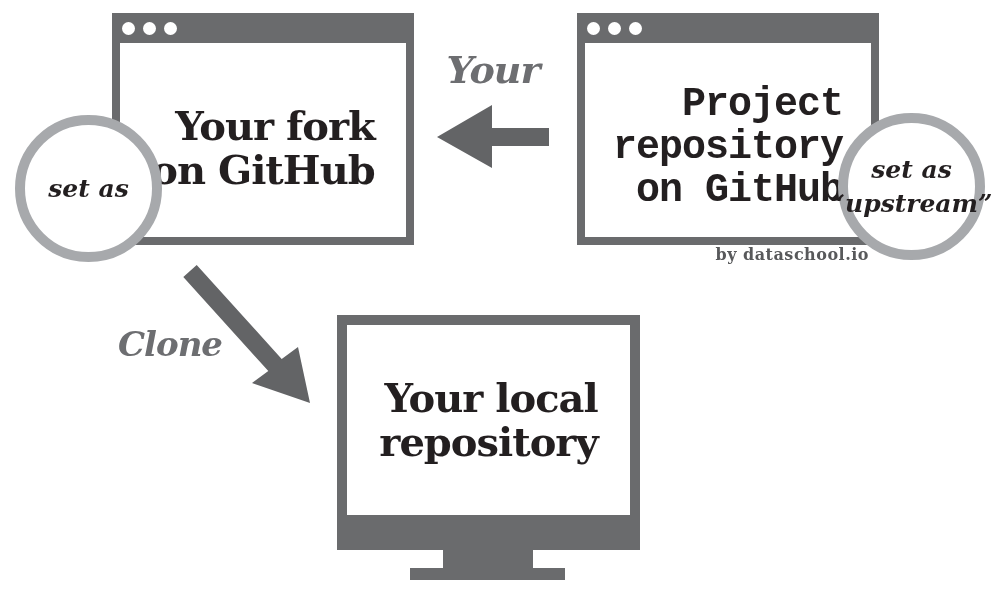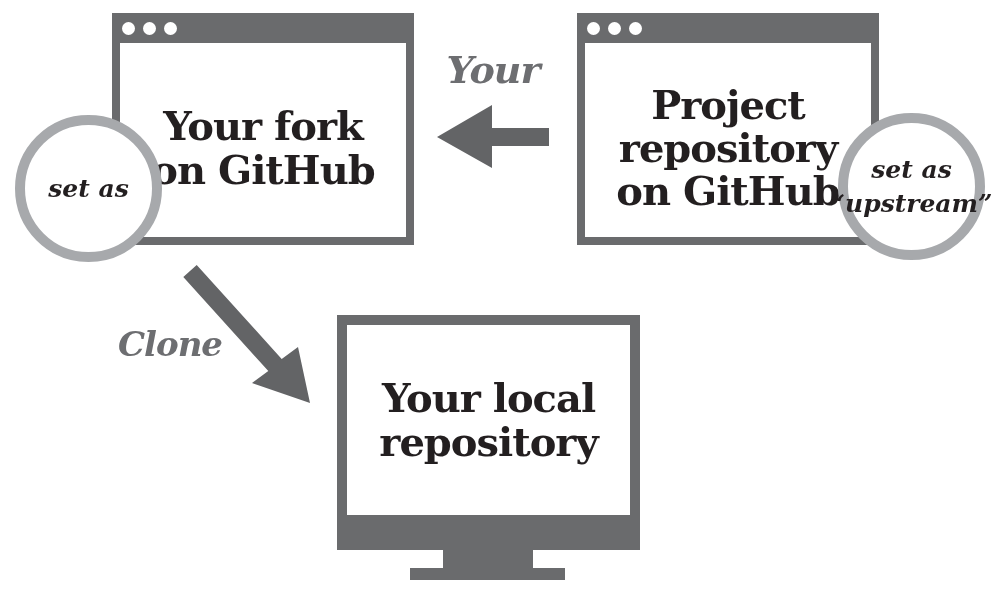--- a/index.html
+++ b/index.html
@@ -47,28 +47,28 @@
     flex-direction: column;
     align-items: center;
     justify-content: center;
   }
   .slab-title {
     font-weight: bold;
     font-size: 40px;
     line-height: 44px;
     letter-spacing: -1px;
     color: var(--ink);
-    text-align: center;
+    text-align: right;
     white-space: nowrap;
   }
 
   #fork-window { left: 112px; top: 13px; width: 302px; height: 232px; }
   #fork-window .window-body { padding-top: 16px; }
   #project-window { left: 577px; top: 13px; width: 302px; height: 232px; }
-  #project-window .window-body { padding-top: 14px; }
+  #project-window .window-body { padding-top: 14px; font-family: Liberation Mono, monospace; }
   #project-window .slab-title { line-height: 43px; }
 
   
   .badge {
     position: absolute;
     width: 147px; height: 147px;
     border-radius: 50%;
     border: 10px solid var(--badge-border-gray);
     background: #ffffff;
     display: flex;
@@ -177,20 +177,21 @@
     </div>
     <div class="window-body">
       <div class="slab-title">
         <div>Project</div>
         <div>repository</div>
         <div>on GitHub</div>
       </div>
     </div>
   </div>
 
+  <div id="credit">by dataschool.io</div>
 
   <div class="arrow-label" id="fork-label">Your</div>
   <svg class="arrow-svg" id="fork-arrow" width="112" height="63" viewBox="437 105 112 63" aria-hidden="true">
     <polygon fill="currentColor" points="437,137 492,105 492,128 549,128 549,146 492,146 492,168"></polygon>
   </svg>
 
   <div class="arrow-label" id="clone-label">Clone</div>
   <svg class="arrow-svg" id="clone-arrow" width="130" height="142" viewBox="183 263 130 142" aria-hidden="true">
     <polygon fill="currentColor" points="196.7,265 281.7,359 298,347 310,403 252,383 268.3,371 183.3,277"></polygon>
   </svg>

